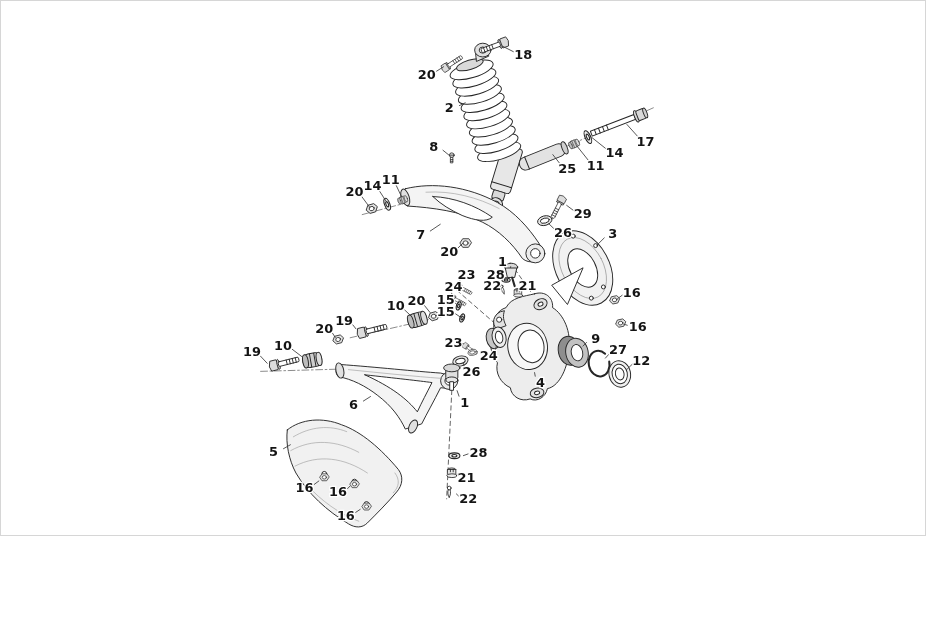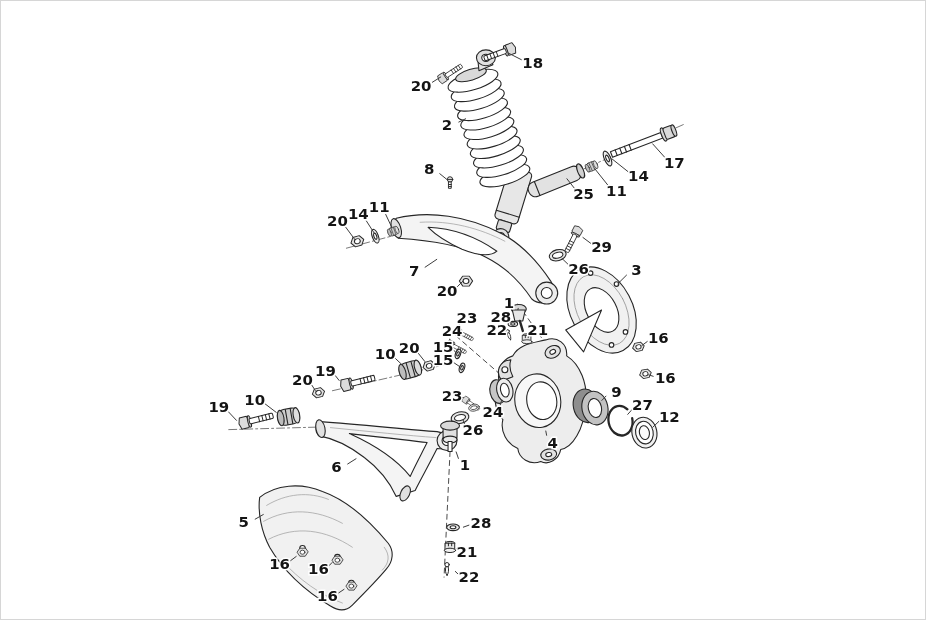--- a/index.html
+++ b/index.html
@@ -1,17 +1,17 @@
 <!DOCTYPE html>
 <html><head>
 <meta charset="utf-8">
 <style>
   html,body{margin:0;padding:0;background:#ffffff;}
   .stage{
-    position:relative;width:926px;height:620px;background:#ffffff;
+    position:relative;width:926px;height:536px;background:#ffffff;
     border:1px solid #d6d6d6;box-sizing:border-box;
     font-family:"DejaVu Sans",sans-serif;overflow:hidden;
   }
   svg{display:block;width:100%;height:100%;}
   .callout{
     font:bold 15px "DejaVu Sans",sans-serif;fill:#141414;
     paint-order:stroke fill;stroke:#ffffff;stroke-width:3px;
   }
   .leader{stroke:#3c3c3c;stroke-width:1;}
   .axis{stroke:#6a6a6a;stroke-width:0.9;fill:none;stroke-dasharray:8 3 2 3;}

